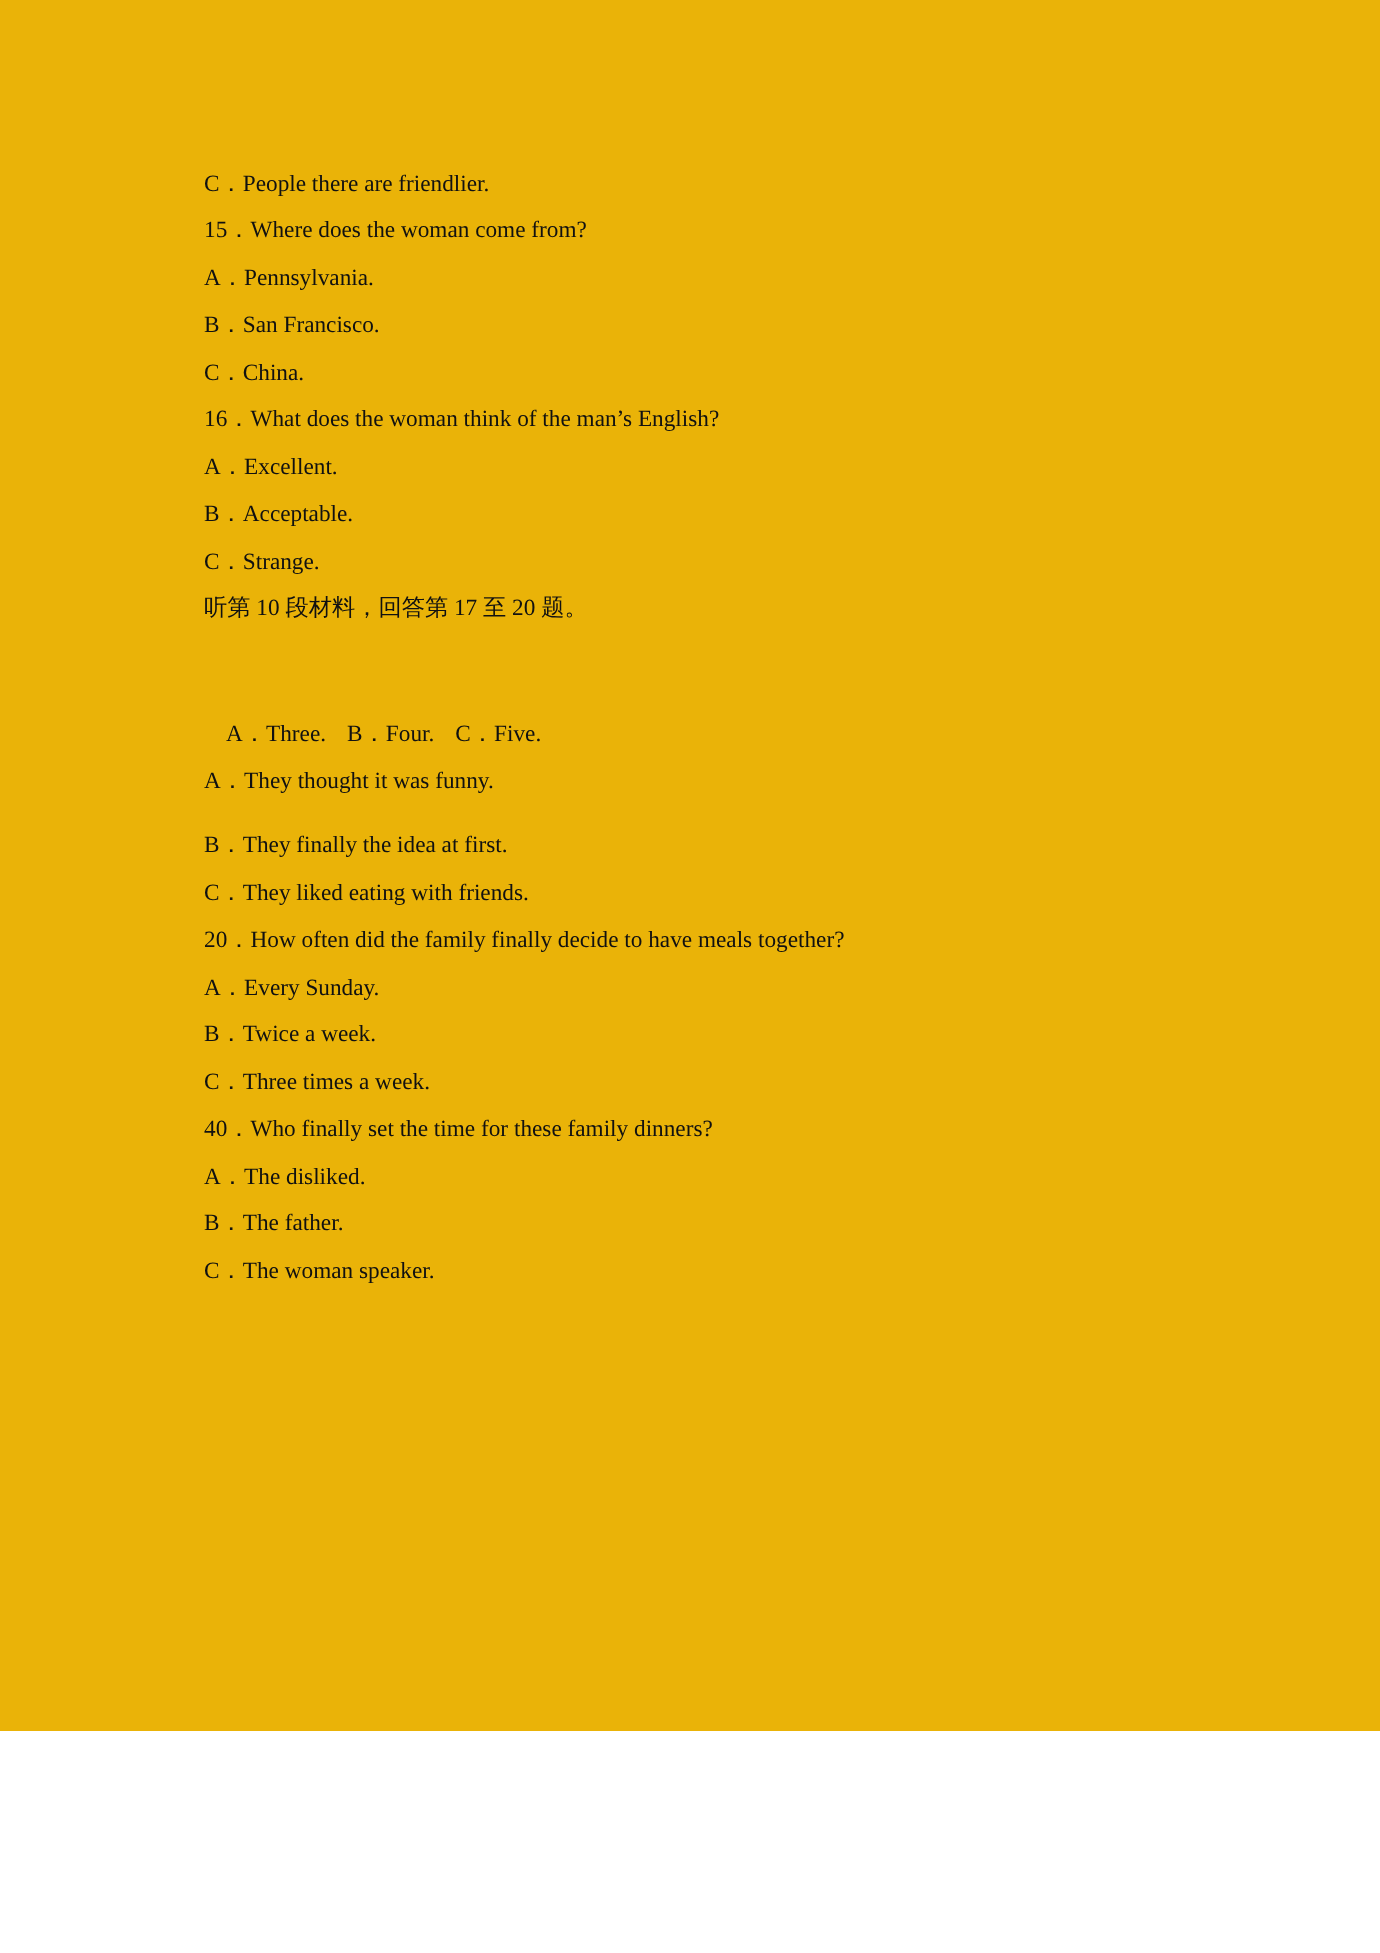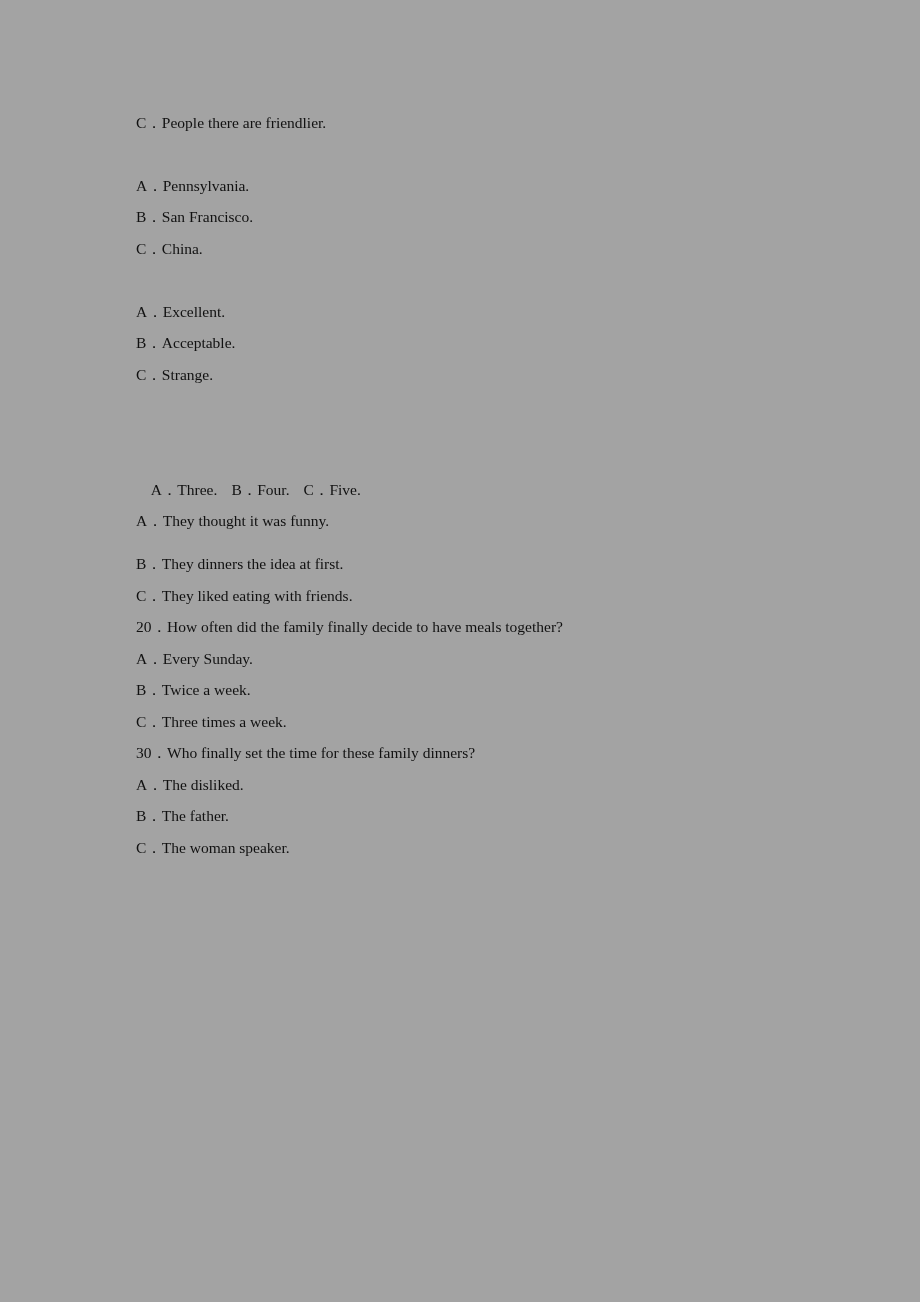--- a/index.html
+++ b/index.html
@@ -13,22 +13,22 @@
       position: relative;
       overflow: hidden;
       font-family: "Liberation Serif", "DejaVu Serif", serif;
       color: #111111;
     }
     .page {
       position: absolute;
       left: 0;
       top: 0;
       width: 920px;
-      height: 1302px;
-      background: #a3a3a3;
+      height: 1154px;
+      background: #eab308;
     }
     .line {
       position: absolute;
       left: 136px;
       font-size: 15.5px;
       line-height: 20px;
       white-space: pre;
       color: #111111;
     }
     .line .lbl {
@@ -41,40 +41,43 @@
       margin-right: 14px;
     }
   </style>
 </head>
 <body>
 
 <div class="page">
 
   <div class="line" style="top:113px"><span class="lbl">C．</span><span class="txt">People there are friendlier.</span></div>
 
+  <div class="line" style="top:144px"><span class="lbl">15．</span><span class="txt">Where does the woman come from?</span></div>
   <div class="line" style="top:176px"><span class="lbl">A．</span><span class="txt">Pennsylvania.</span></div>
   <div class="line" style="top:207px"><span class="lbl">B．</span><span class="txt">San Francisco.</span></div>
   <div class="line" style="top:239px"><span class="lbl">C．</span><span class="txt">China.</span></div>
 
+  <div class="line" style="top:270px"><span class="lbl">16．</span><span class="txt">What does the woman think of the man’s English?</span></div>
   <div class="line" style="top:302px"><span class="lbl">A．</span><span class="txt">Excellent.</span></div>
   <div class="line" style="top:333px"><span class="lbl">B．</span><span class="txt">Acceptable.</span></div>
   <div class="line" style="top:365px"><span class="lbl">C．</span><span class="txt">Strange.</span></div>
 
+  <div class="line" style="top:396px"><span class="txt">听第 10 段材料，回答第 17 至 20 题。</span></div>
 
   <div class="line inline-opts" style="top:460px">
     <span class="opt"><span>A．</span><span>Three.</span></span><span class="opt"><span>B．</span><span>Four.</span></span><span class="opt"><span>C．</span><span>Five.</span></span>
   </div>
 
   <div class="line" style="top:511px"><span class="lbl">A．</span><span class="txt">They thought it was funny.</span></div>
-  <div class="line" style="top:554px"><span class="lbl">B．</span><span class="txt">They dinners the idea at first.</span></div>
+  <div class="line" style="top:554px"><span class="lbl">B．</span><span class="txt">They finally the idea at first.</span></div>
   <div class="line" style="top:586px"><span class="lbl">C．</span><span class="txt">They liked eating with friends.</span></div>
 
   <div class="line" style="top:617px"><span class="lbl">20．</span><span class="txt">How often did the family finally decide to have meals together?</span></div>
   <div class="line" style="top:649px"><span class="lbl">A．</span><span class="txt">Every Sunday.</span></div>
   <div class="line" style="top:680px"><span class="lbl">B．</span><span class="txt">Twice a week.</span></div>
   <div class="line" style="top:712px"><span class="lbl">C．</span><span class="txt">Three times a week.</span></div>
 
-  <div class="line" style="top:743px"><span class="lbl">30．</span><span class="txt">Who finally set the time for these family dinners?</span></div>
+  <div class="line" style="top:743px"><span class="lbl">40．</span><span class="txt">Who finally set the time for these family dinners?</span></div>
   <div class="line" style="top:775px"><span class="lbl">A．</span><span class="txt">The disliked.</span></div>
   <div class="line" style="top:806px"><span class="lbl">B．</span><span class="txt">The father.</span></div>
   <div class="line" style="top:838px"><span class="lbl">C．</span><span class="txt">The woman speaker.</span></div>
 
 </div>
 
 </body></html>

